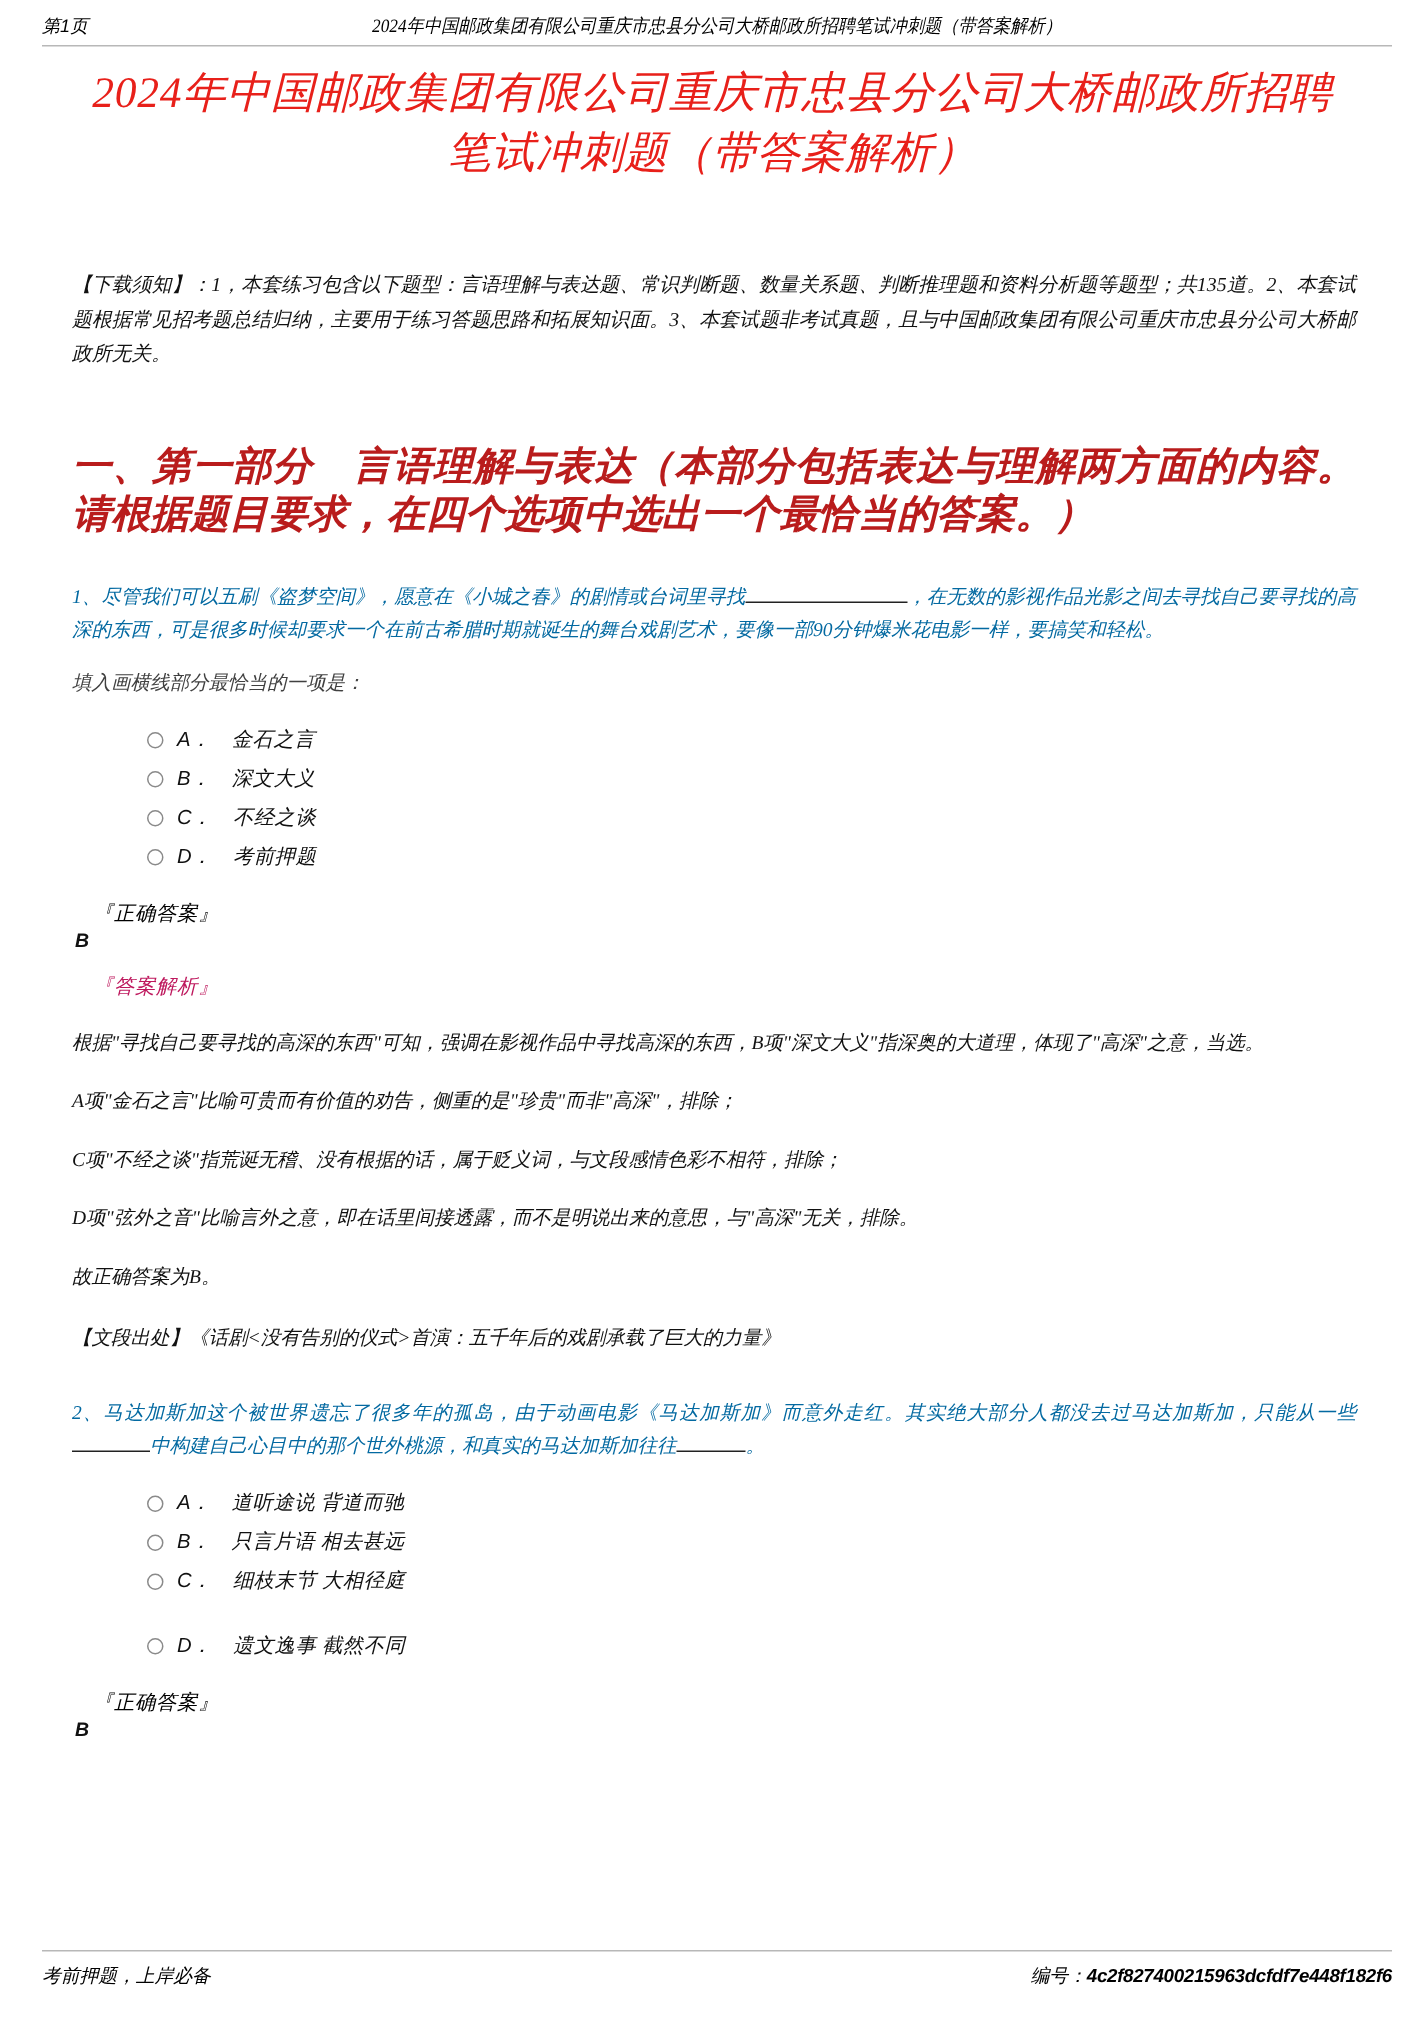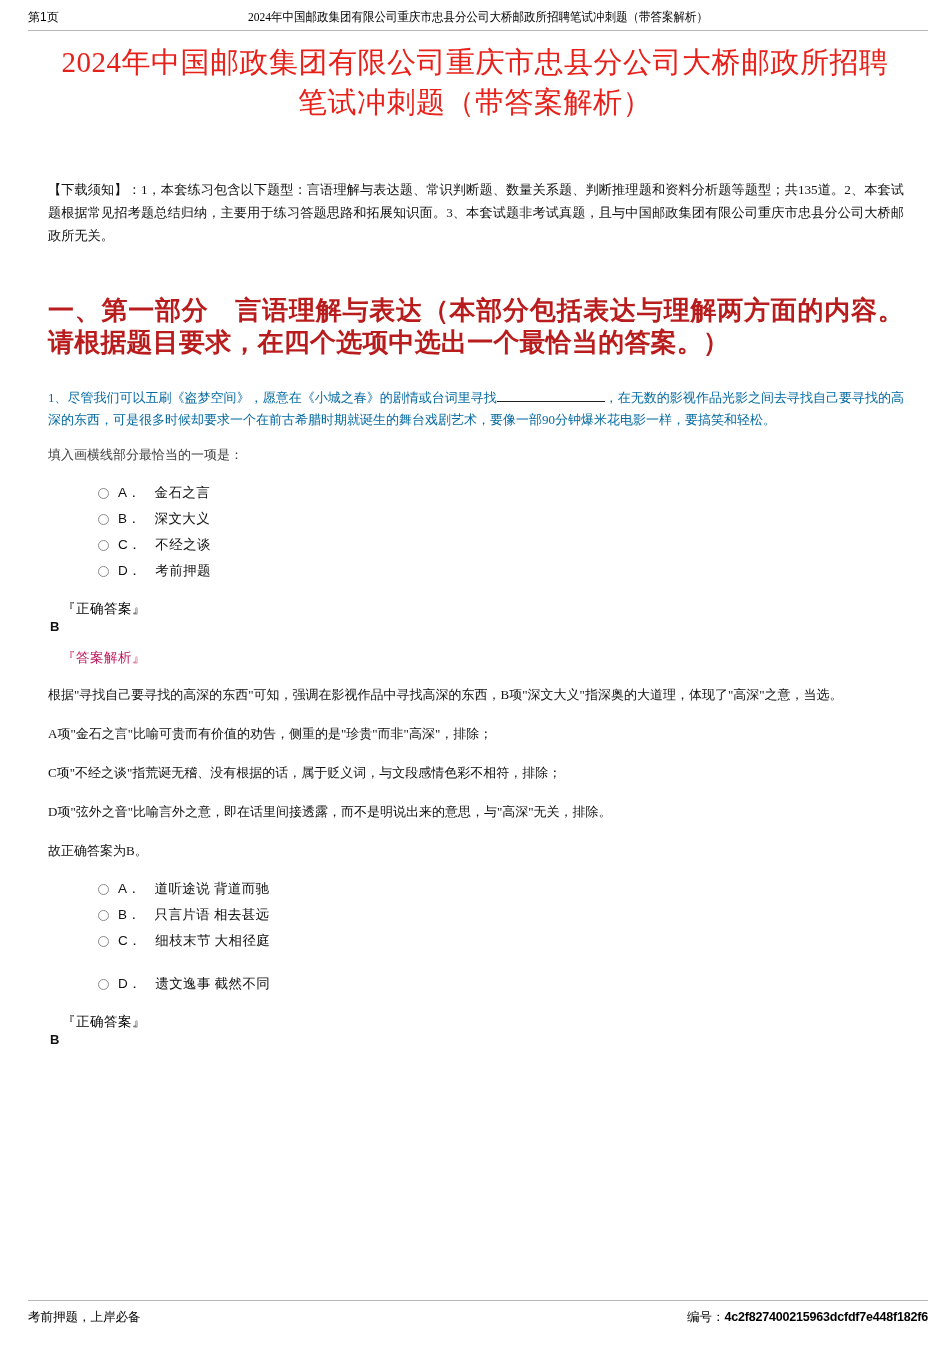--- a/index.html
+++ b/index.html
@@ -14,20 +14,21 @@
     color: #000000;
     position: relative;
     overflow: hidden;
   }
 
   .page {
     position: relative;
     width: 950px;
     height: 1345px;
     box-sizing: border-box;
+    font-style: italic;
   }
 
   
   .running-header {
     position: absolute;
     top: 10px;
     left: 28px;
     right: 22px;
     height: 20px;
     display: flex;
@@ -280,23 +281,25 @@
       <p class="ans-value">B</p>
 
       <p class="expl-label">『答案解析』</p>
 
       <p class="expl-para">根据"寻找自己要寻找的高深的东西"可知，强调在影视作品中寻找高深的东西，B项"深文大义"指深奥的大道理，体现了"高深"之意，当选。</p>
       <p class="expl-para">A项"金石之言"比喻可贵而有价值的劝告，侧重的是"珍贵"而非"高深"，排除；</p>
       <p class="expl-para">C项"不经之谈"指荒诞无稽、没有根据的话，属于贬义词，与文段感情色彩不相符，排除；</p>
       <p class="expl-para">D项"弦外之音"比喻言外之意，即在话里间接透露，而不是明说出来的意思，与"高深"无关，排除。</p>
       <p class="expl-para">故正确答案为B。</p>
 
+      <p class="source-para">【文段出处】《话剧&lt;没有告别的仪式&gt;首演：五千年后的戏剧承载了巨大的力量》</p>
     </div>
 
     <div>
+      <p class="q-stem"><span>2、马达加斯加这个被世界遗忘了很多年的孤岛，由于动画电影《马达加斯加》而意外走红。其实绝大部分人都没去过马达加斯加，只能从一些</span><span class="blank-line blank-md"></span><span>中构建自己心目中的那个世外桃源，和真实的马达加斯加往往</span><span class="blank-line blank-sm"></span><span>。</span></p>
 
       <ul class="options">
         <li class="option">
           <span class="radio"></span>
           <span class="opt-letter">A．</span>
           <span class="opt-text">道听途说 背道而驰</span>
         </li>
         <li class="option">
           <span class="radio"></span>
           <span class="opt-letter">B．</span>

